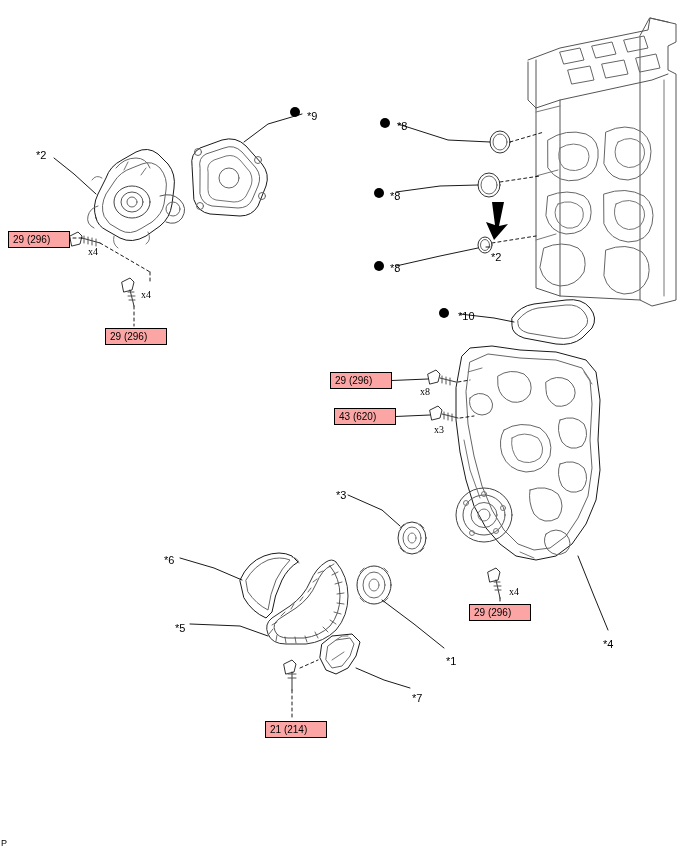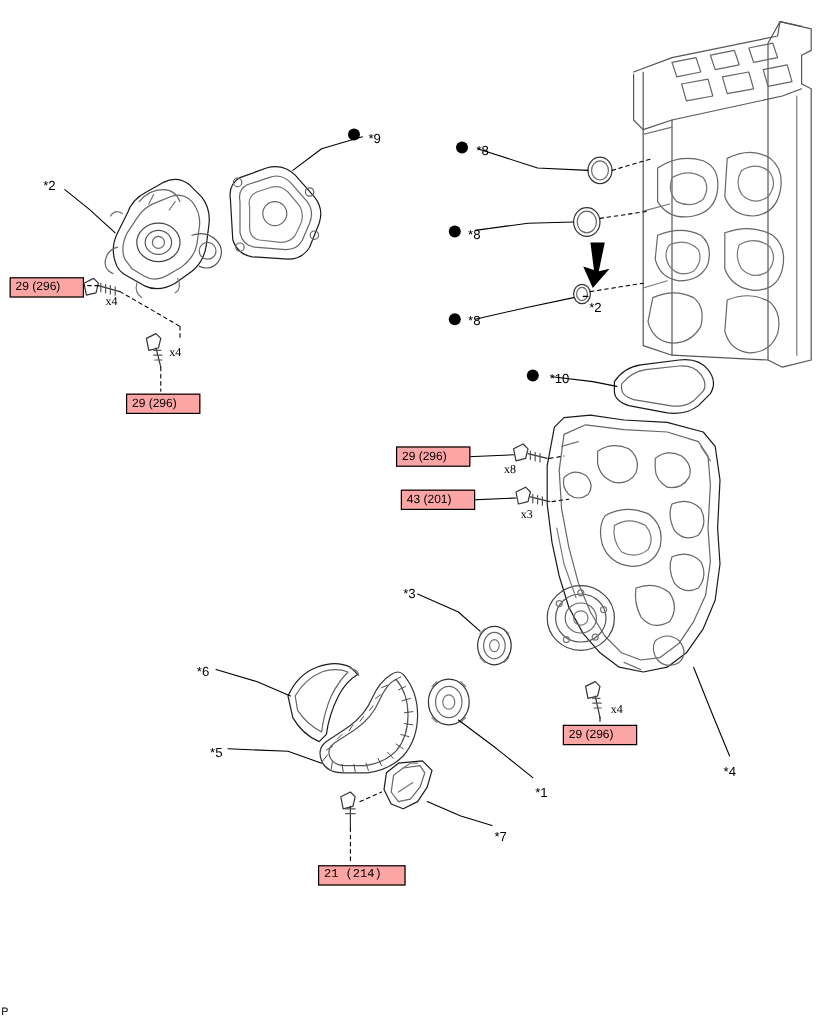--- a/index.html
+++ b/index.html
@@ -312,23 +312,23 @@
   <div class="lbl" style="left:336px; top:489px;">*3</div>
   <div class="lbl" style="left:164px; top:554px;">*6</div>
   <div class="lbl" style="left:175px; top:622px;">*5</div>
   <div class="lbl" style="left:446px; top:655px;">*1</div>
   <div class="lbl" style="left:412px; top:692px;">*7</div>
   <div class="lbl" style="left:603px; top:638px;">*4</div>
 
   <div class="torque" style="left:8px;   top:231px;">29 (296)</div>
   <div class="torque" style="left:105px; top:328px;">29 (296)</div>
   <div class="torque" style="left:330px; top:372px;">29 (296)</div>
-  <div class="torque" style="left:334px; top:408px;">43 (201)</div>
+  <div class="torque" style="left:334px; top:408px;">43 (620)</div>
   <div class="torque" style="left:469px; top:604px;">29 (296)</div>
-  <div class="torque" style="left:265px; top:721px;font-family:Liberation Mono, monospace;">21 (214)</div>
+  <div class="torque" style="left:265px; top:721px;">21 (214)</div>
 
   <div class="qty" style="left:88px;  top:246px;">x4</div>
   <div class="qty" style="left:141px; top:289px;">x4</div>
   <div class="qty" style="left:420px; top:386px;">x8</div>
   <div class="qty" style="left:434px; top:424px;">x3</div>
   <div class="qty" style="left:509px; top:586px;">x4</div>
 
   <div class="corner-mark">P</div>
 
 </div>

